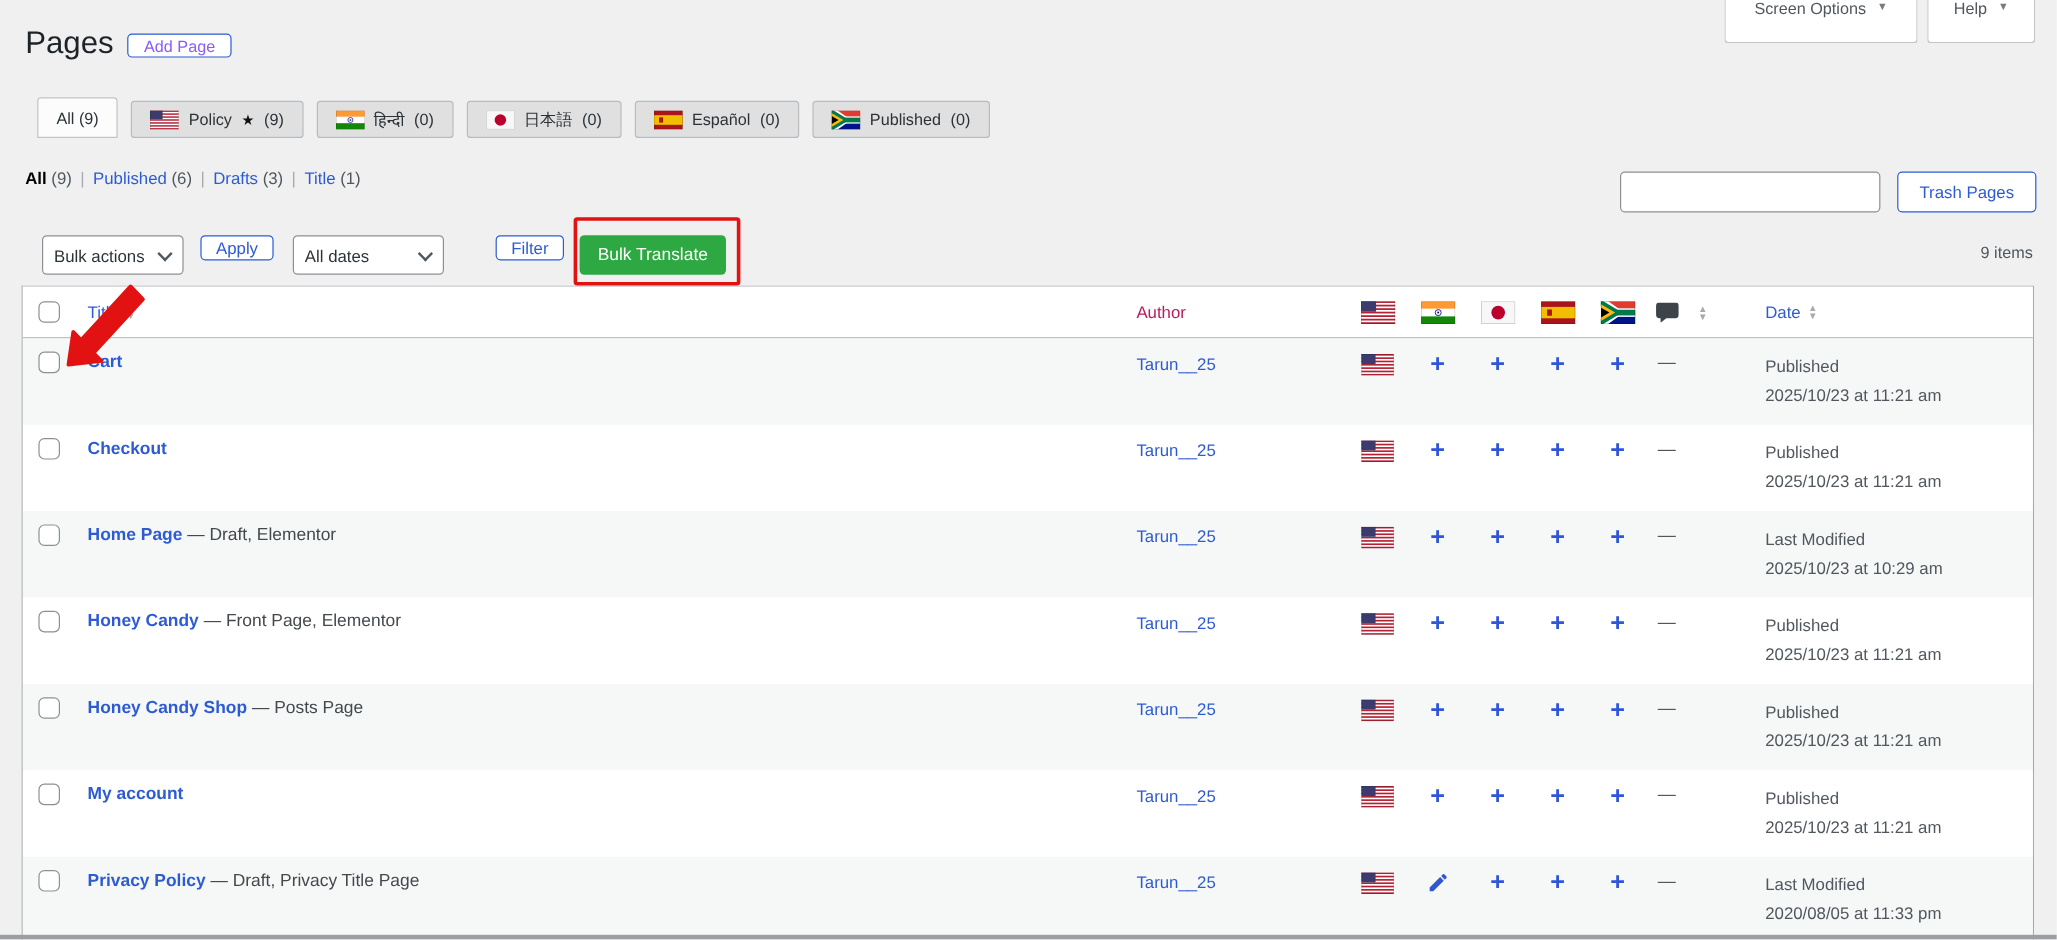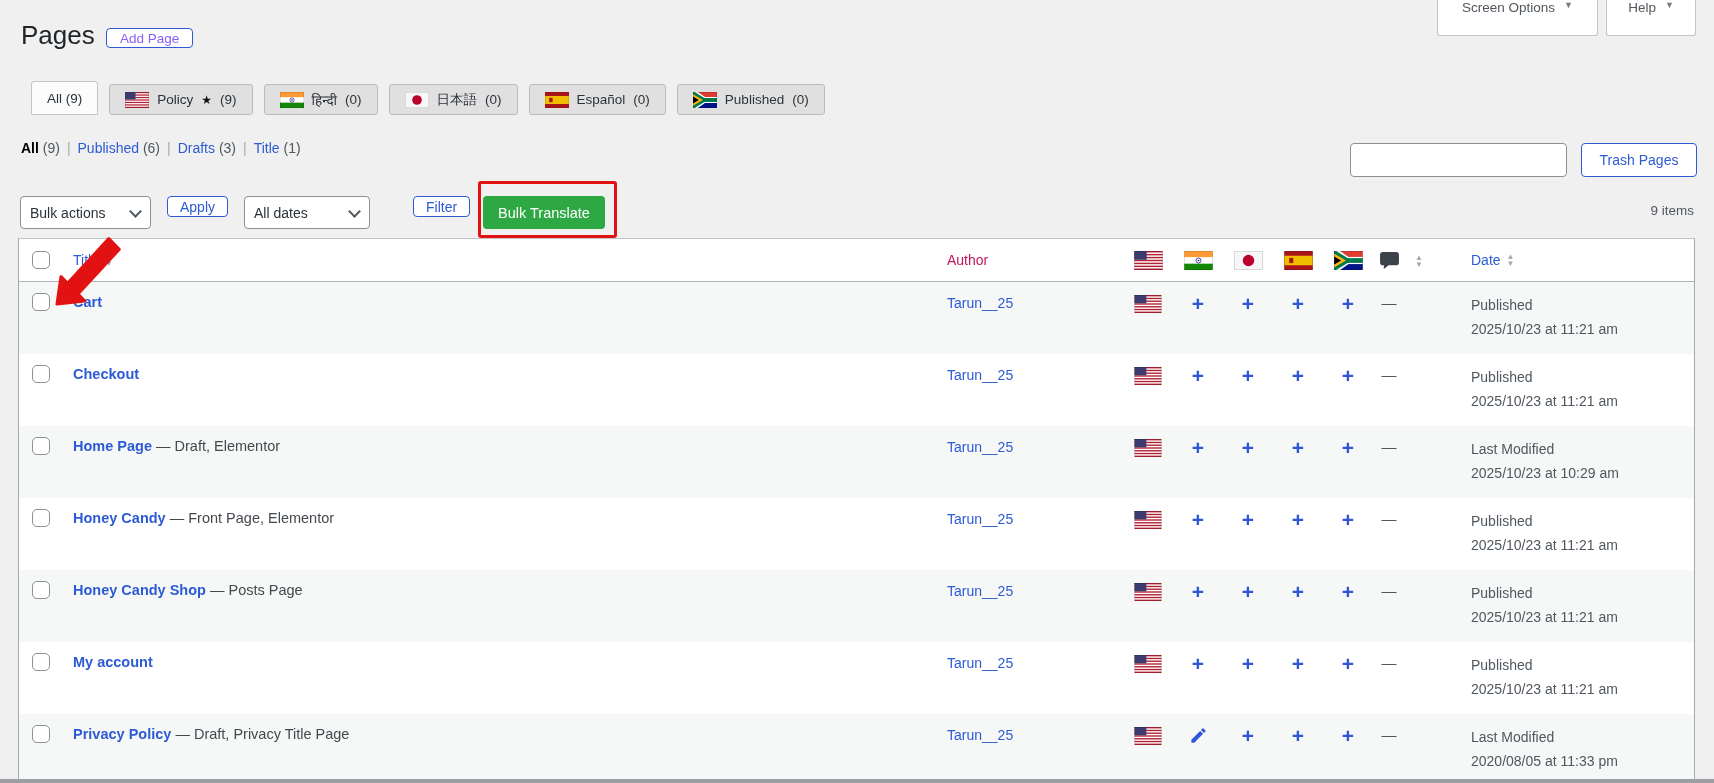--- a/index.html
+++ b/index.html
@@ -55,21 +55,21 @@
   .select-wrap{position:absolute;top:196px;height:33px;}
   .select-wrap select{
     appearance:none;-webkit-appearance:none;width:100%;height:100%;box-sizing:border-box;
     border:1px solid #8c8f94;border-radius:4px;background:#fff;color:#2c3338;
     font-family:"Liberation Sans",sans-serif;font-size:14px;padding:0 26px 0 9px;cursor:pointer;
   }
   .select-wrap::after{
     content:"";position:absolute;right:11px;top:11px;width:7px;height:7px;pointer-events:none;
     border-right:2px solid #50575e;border-bottom:2px solid #50575e;transform:rotate(45deg);
   }
-  #bulkActionsWrap{left:20px;width:131px;}
+  #bulkActionsWrap{left:35px;width:118px;}
   #datesWrap{left:244px;width:126px;}
   .sec-btn{
     position:absolute;top:196px;height:21px;box-sizing:border-box;border:1px solid #2d5bd3;
     border-radius:4px;background:#fff;color:#2d5bd3;font-size:14px;cursor:pointer;padding:0 12px;
   }
   #applyBtn{left:167px;}
   #filterBtn{left:413px;}
   #bulkTranslateBtn{
     position:absolute;left:483px;top:196px;width:122px;height:33px;border:none;border-radius:4px;
     background:#2ea843;color:#fff;font-size:14.5px;cursor:pointer;font-family:"Liberation Sans",sans-serif;

